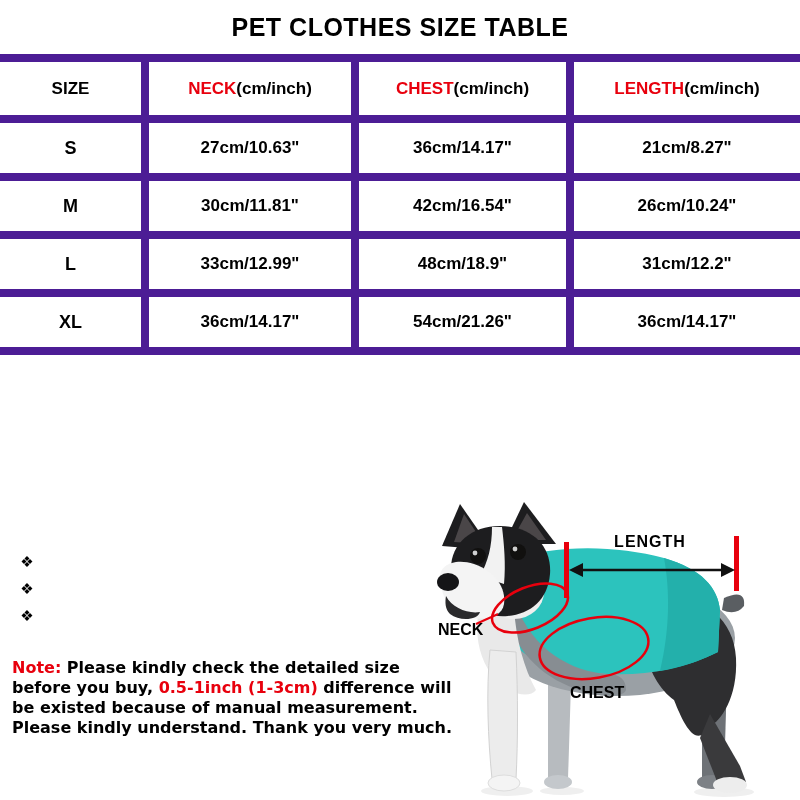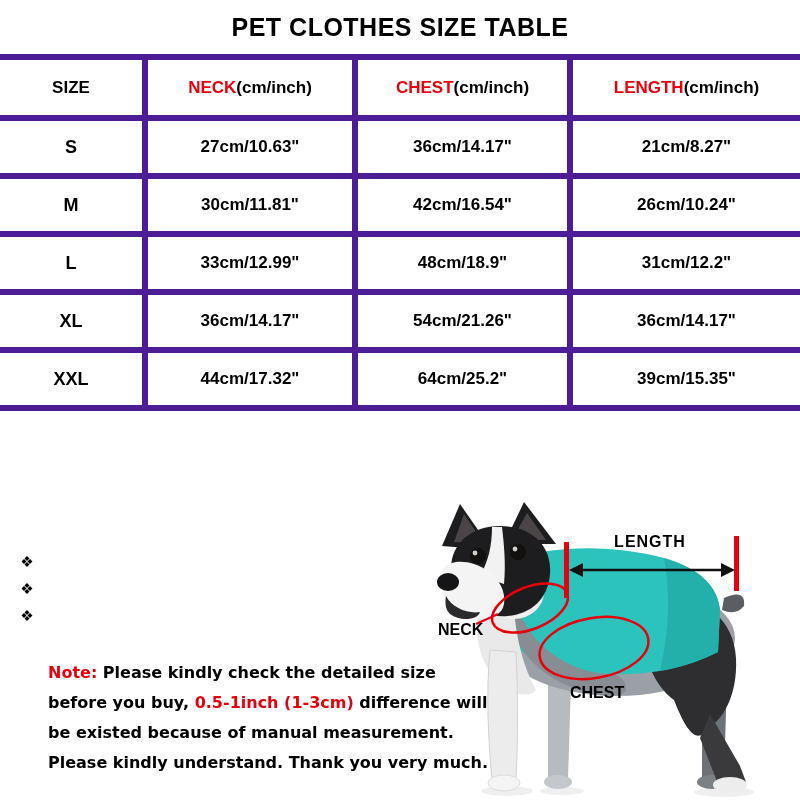--- a/index.html
+++ b/index.html
@@ -21,21 +21,21 @@
     font-size: 25px;
     font-weight: bold;
     letter-spacing: 0.5px;
   }
   table.size-table {
     border-collapse: collapse;
     width: 800px;
     table-layout: fixed;
   }
   .size-table th, .size-table td {
-    border: 6px solid #4c1d95;
+    border: 8px solid #4c1d95;
     text-align: center;
     vertical-align: middle;
     font-weight: bold;
     font-size: 17px;
     padding: 0;
   }
   .size-table tr > *:first-child { border-left: 0; }
   .size-table tr > *:last-child  { border-right: 0; }
   .size-table thead th { height: 61px; }
   .size-table tbody td { height: 58px; }
@@ -64,22 +64,21 @@
   .bullet-text { flex: 1; }
 
   .note-para {
     position: absolute;
     left: 12px;
     top: 658px;
     width: 445px;
     font-family: "DejaVu Sans", sans-serif;
     font-weight: bold;
     font-size: 16px;
-    line-height: 30px;
-    margin-left: 36px;
+    line-height: 20px;
   }
   .note-red { color: #e8000d; }
 
   .dog-wrap {
     position: absolute;
     left: 412px;
     top: 500px;
     width: 388px;
     height: 300px;
   }
@@ -134,26 +133,20 @@
         <td class="size-col">L</td>
         <td>33cm/12.99"</td>
         <td>48cm/18.9"</td>
         <td>31cm/12.2"</td>
       </tr>
       <tr>
         <td class="size-col">XL</td>
         <td>36cm/14.17"</td>
         <td>54cm/21.26"</td>
         <td>36cm/14.17"</td>
-      </tr>
-      <tr>
-        <td class="size-col">XXL</td>
-        <td>44cm/17.32"</td>
-        <td>64cm/25.2"</td>
-        <td>39cm/15.35"</td>
       </tr>
     </tbody>
   </table>
 
   <div class="notes-list">
     <div class="bullet-item">
       <span class="bullet-icon">❖</span>
     </div>
     <div class="bullet-item">
       <span class="bullet-icon">❖</span>

